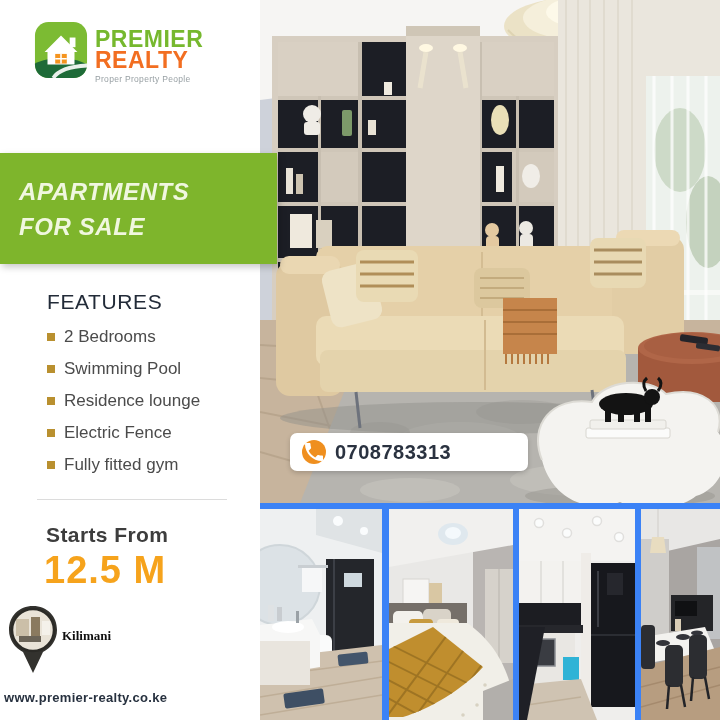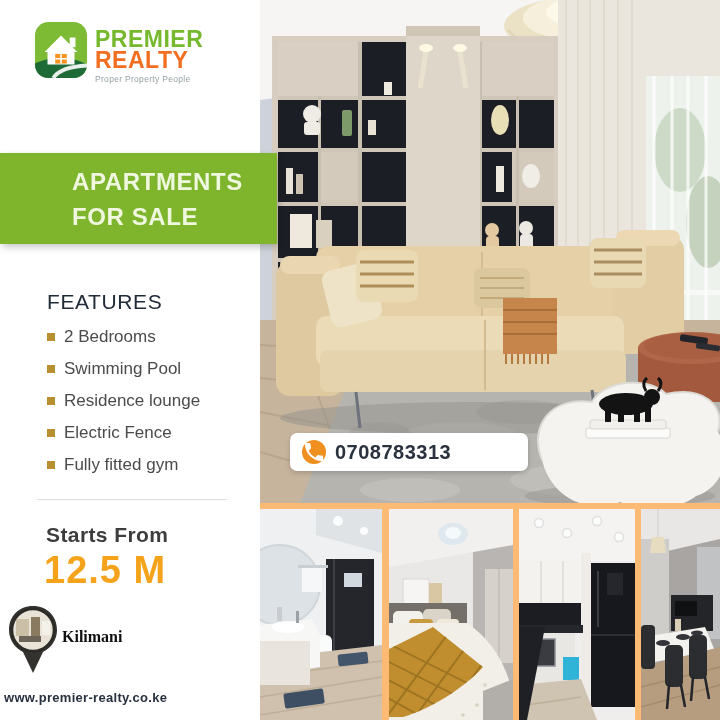--- a/index.html
+++ b/index.html
@@ -1,43 +1,43 @@
 <!DOCTYPE html>
 <html><head>
 <meta charset="utf-8">
 <style>
   html,body{margin:0;padding:0;background:#fff;}
   #canvas{
     position:relative;width:720px;height:720px;overflow:hidden;
-    background:#fdba74;font-family:"Liberation Sans",sans-serif;
+    background:#3b82f6;font-family:"Liberation Sans",sans-serif;
   }
   
   .left-panel{position:absolute;left:0;top:0;width:260px;height:720px;background:#fff;}
   .logo{position:absolute;left:34px;top:20px;display:flex;align-items:flex-start;}
   .logo-icon{width:54px;height:64px;margin-right:7px;}
   .logo-text{padding-top:9px;}
   .brand-1{font-size:23px;font-weight:800;letter-spacing:.5px;color:#76B82E;line-height:21px;}
   .brand-2{font-size:23px;font-weight:800;letter-spacing:.5px;color:#F26E21;line-height:21px;}
   .brand-tag{font-size:8.5px;color:#98A0A4;margin-top:3px;letter-spacing:.3px;}
   .banner{
-    position:absolute;left:0;top:153px;width:277px;height:91px;background:#7EB52C;
+    position:absolute;left:0;top:153px;width:277px;height:111px;background:#7EB52C;
     z-index:6;box-shadow:2px 3px 7px rgba(0,0,0,.22);
-    padding-left:72px;box-sizing:border-box;display:flex;flex-direction:column;justify-content:center;
+    padding-left:19px;box-sizing:border-box;display:flex;flex-direction:column;justify-content:center;font-style:italic;
   }
   .banner-line{font-size:24px;font-weight:800;letter-spacing:.6px;color:#F0F7DF;line-height:35px;}
   .features-heading{position:absolute;left:47px;top:290px;font-size:21px;font-weight:400;letter-spacing:.6px;color:#222B38;}
   .features-list{position:absolute;left:47px;top:327px;}
   .feat{display:flex;align-items:center;margin-bottom:12px;}
   .bullet{width:8px;height:8px;background:#B9902F;margin-right:9px;flex:0 0 auto;}
   .feat-label{font-size:17px;color:#4B4B4B;line-height:20px;}
   .divider{position:absolute;left:37px;top:499px;width:190px;height:1px;background:#dcdcdc;}
   .price-label{position:absolute;left:46px;top:523px;font-size:21px;font-weight:600;letter-spacing:.4px;color:#3D3D3D;}
   .price-value{position:absolute;left:44px;top:549px;font-size:38px;font-weight:800;letter-spacing:1px;color:#F6A31C;}
   .pin{position:absolute;left:7px;top:605px;width:52px;height:70px;}
-  .location-name{position:absolute;left:62px;top:628px;font-size:16px;font-weight:700;color:#101010;font-family:"Liberation Serif",serif;}
+  .location-name{position:absolute;left:62px;top:628px;font-size:13px;font-weight:700;color:#101010;font-family:"Liberation Serif",serif;}
   .website{position:absolute;left:4px;top:690px;font-size:13px;font-weight:700;letter-spacing:.3px;color:#27313F;}
   
   .main-photo{position:absolute;left:260px;top:0;width:460px;height:503px;overflow:hidden;}
   .main-photo svg,.thumb svg{display:block;width:100%;height:100%;}
   .phone-badge{
     position:absolute;left:30px;top:433px;width:238px;height:38px;background:#fff;border-radius:7px;
     display:flex;align-items:center;padding-left:12px;box-sizing:border-box;
     box-shadow:0 2px 5px rgba(0,0,0,.18);z-index:4;
   }
   .phone-circle{width:24px;height:24px;border-radius:50%;background:#EF8F1F;display:flex;align-items:center;justify-content:center;margin-right:9px;flex:0 0 auto;}

